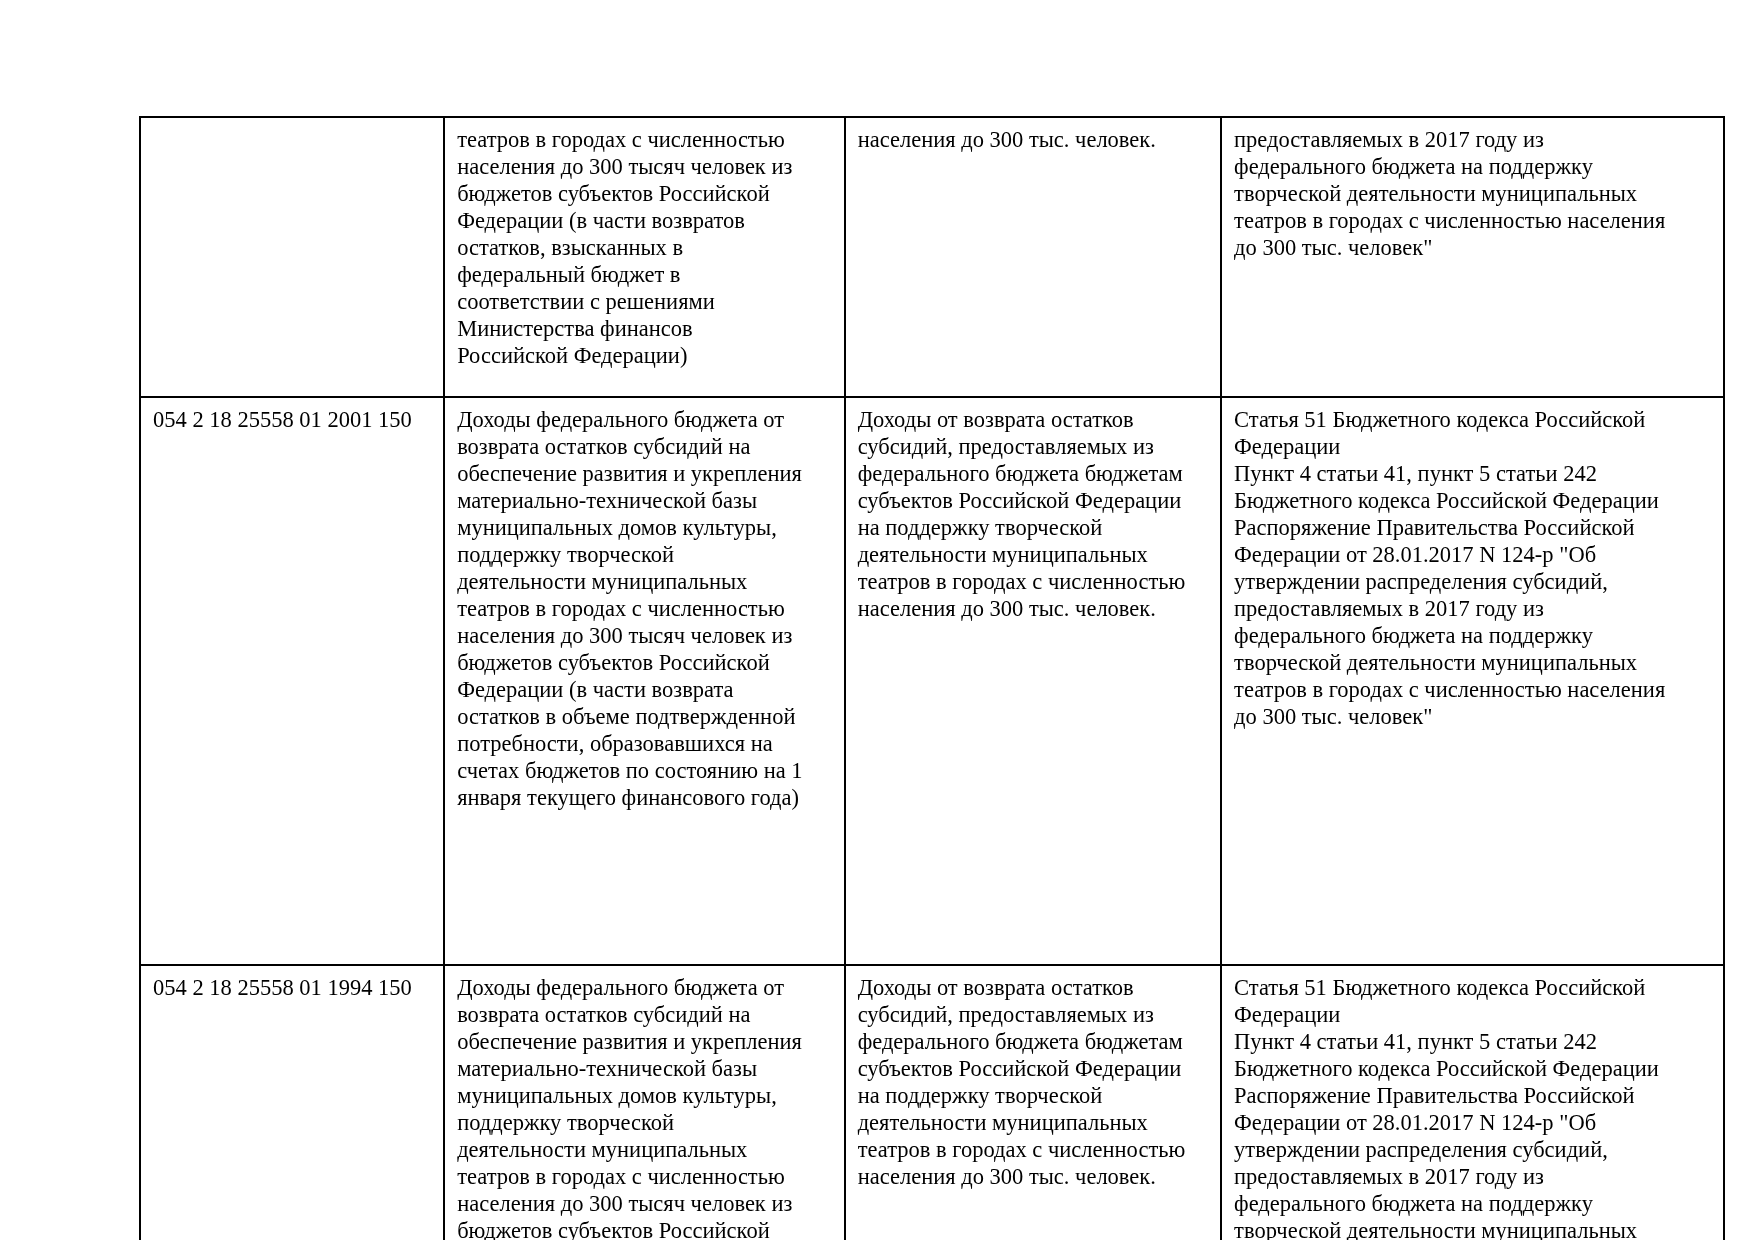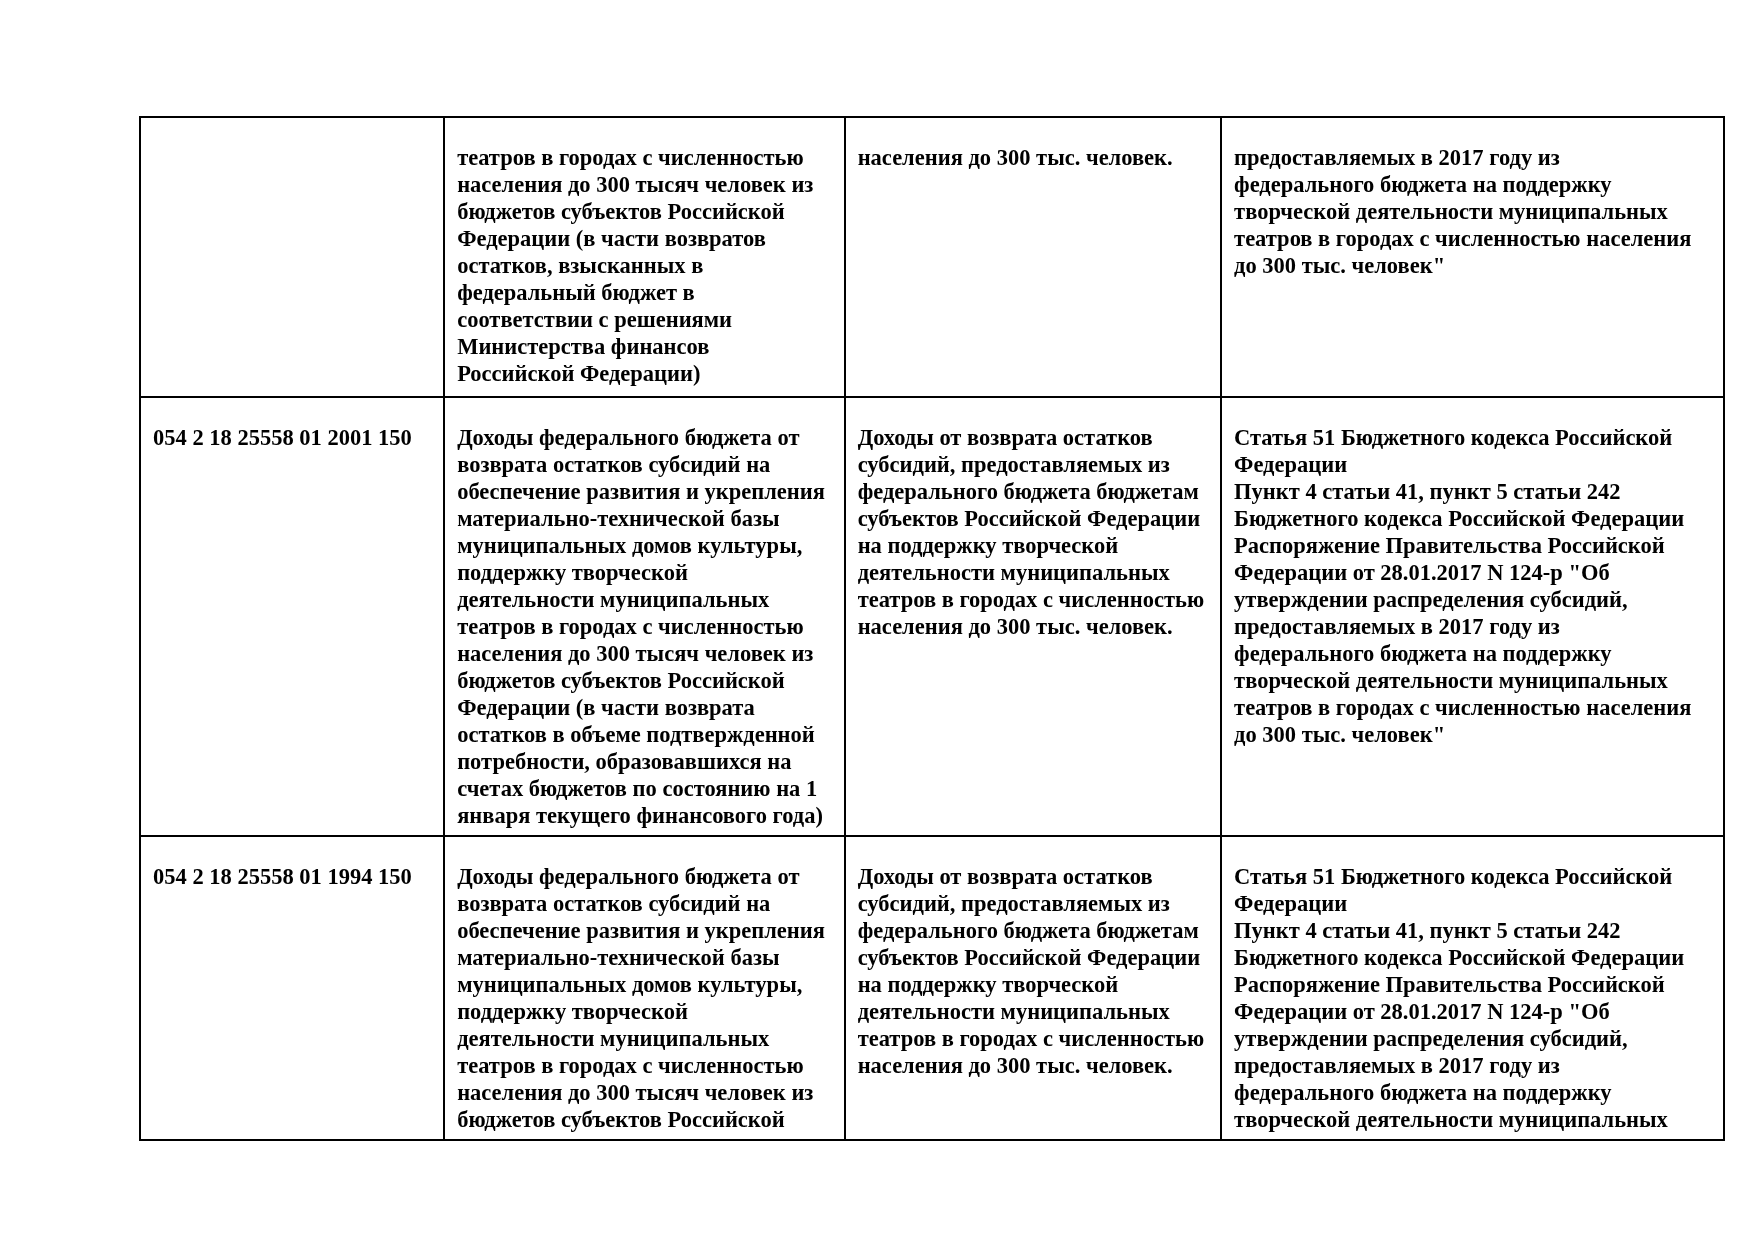--- a/index.html
+++ b/index.html
@@ -20,34 +20,33 @@
     position: absolute;
     left: 139px;
     top: 116px;
     width: 1586px;
     border-collapse: collapse;
     table-layout: fixed;
   }
   table.kbk-table td {
     border: 2px solid #000000;
     vertical-align: top;
-    padding: 26px 10px 6px 12px;
+    padding: 8px 10px 6px 12px;
     font-size: 22.5px;
     line-height: 27px;
     white-space: pre;
     overflow: hidden;
     color: #000000;
-    font-weight: bold;
   }
   .col-code  { width: 303px; }
   .col-full  { width: 399px; }
   .col-short { width: 375px; }
   .col-legal { width: 501px; }
   tr.row-1 { height: 280px; }
-  tr.row-2 { height: 426px; }
+  tr.row-2 { height: 568px; }
   tr.row-3 { height: 304px; }
 </style>
 </head>
 <body>
 
 <div class="page">
   <table class="kbk-table">
     <colgroup>
       <col class="col-code">
       <col class="col-full">

